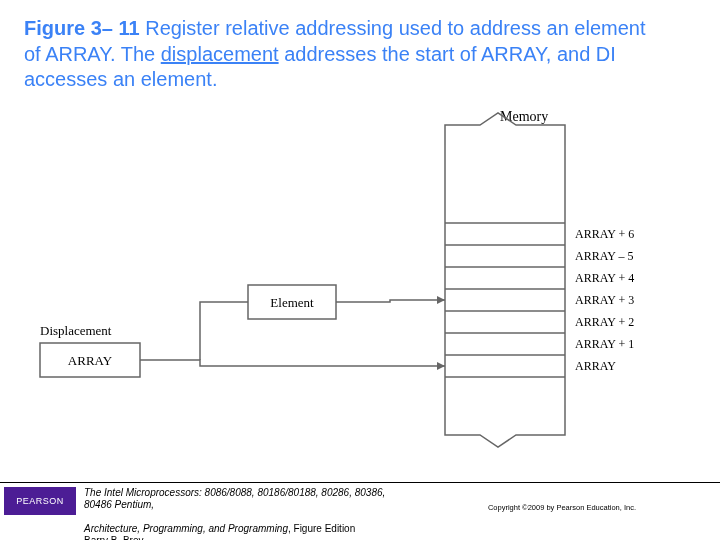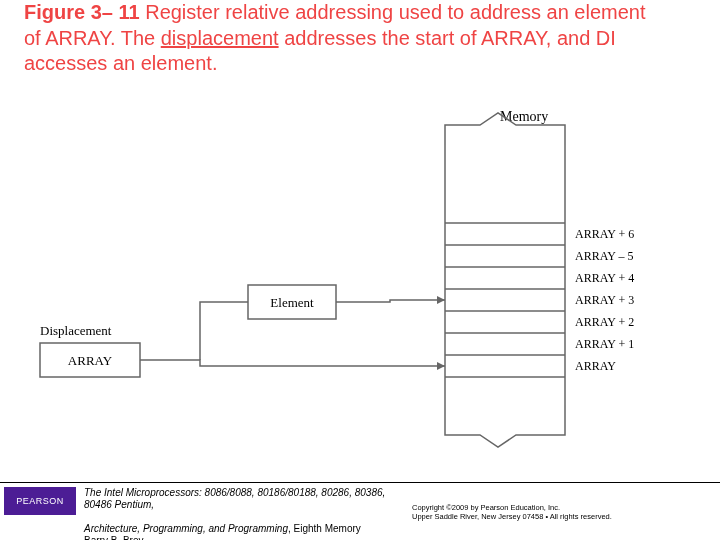--- a/index.html
+++ b/index.html
@@ -8,25 +8,25 @@
     width: 720px;
     height: 540px;
     background: #fff;
     font-family: Arial, Helvetica, sans-serif;
     position: relative;
     overflow: hidden;
   }
   .caption {
     position: absolute;
     left: 24px;
-    top: 0;
+    top: 16px;
     width: 640px;
     font-size: 20px;
     line-height: 1.28;
-    color: #ef4444;
+    color: #3b82f6;
   }
   .caption .fignum { font-weight: bold; }
   .caption .underl { text-decoration: underline; }
   .diagram {
     position: absolute;
     left: 0;
     top: 105px;
     width: 720px;
     height: 360px;
   }
@@ -56,21 +56,21 @@
   .book-title {
     font-size: 10px;
     font-style: italic;
     line-height: 1.2;
     width: 310px;
     color: #000;
   }
   .copyright {
     font-size: 7.5px;
     line-height: 1.2;
-    text-align: left;
+    text-align: center;
     margin-left: auto;
     width: 300px;
     color: #000;
     padding-top: 16px;
   }
 </style>
 </head>
 <body>
 
 <div class="caption">
@@ -119,20 +119,19 @@
   <path d="M 200 255 L 200 197 L 248 197" fill="none" stroke="#666" stroke-width="1.5"></path>
   <path d="M 336 197 L 390 197 L 390 195 L 445 195" fill="none" stroke="#666" stroke-width="1.5"></path>
   <polygon points="445,195 437,191 437,199" fill="#666"></polygon>
 </svg>
 
 <div class="footer">
   <div class="pearson-logo">PEARSON</div>
   <div class="book-title">
     <span>The Intel Microprocessors: 8086/8088, 80186/80188, 80286, 80386, 80486 Pentium,</span><br>
     <br>
-    <span>Architecture, Programming, and Programming</span><span style="font-style:normal">, Eighth Memory</span><br>
+    <span>Architecture, Programming, and Programming</span><span style="font-style:normal">, Figure Edition</span><br>
     <span style="font-style:normal">Barry B. Brey</span>
   </div>
   <div class="copyright">
     <span>Copyright ©2009 by Pearson Education, Inc.</span><br>
-    <span>Upper Saddle River, New Jersey 07458 • All rights reserved.</span>
   </div>
 </div>
 
 </body></html>

